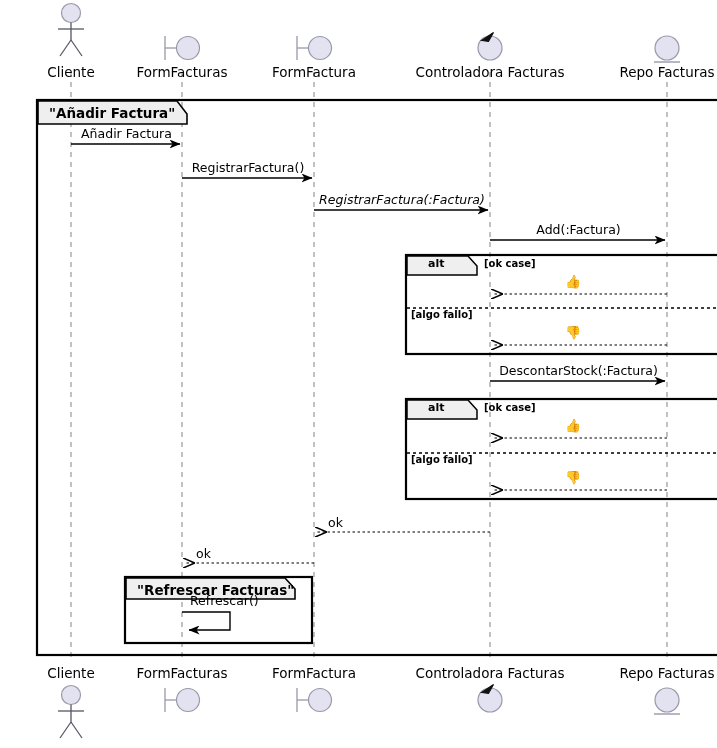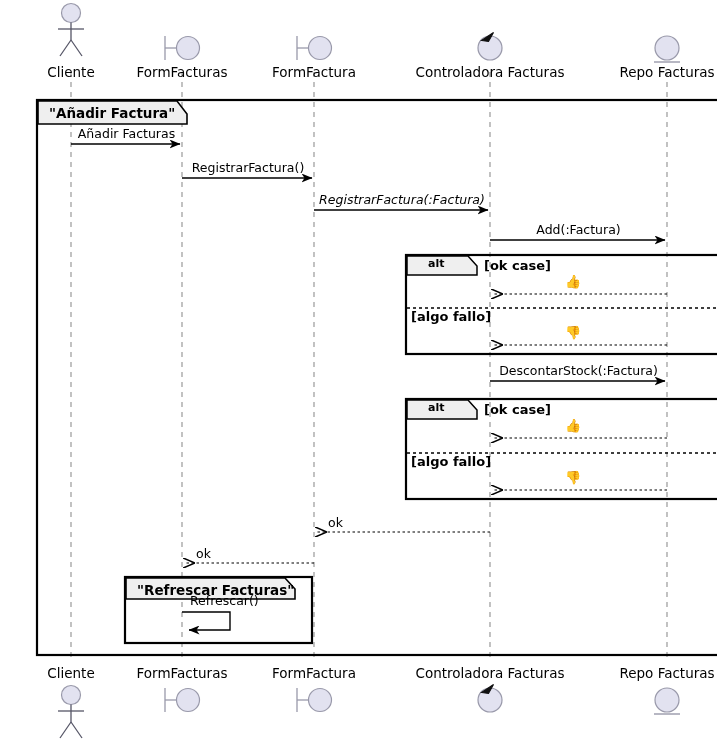--- a/index.html
+++ b/index.html
@@ -6,21 +6,21 @@
   body{width:717px;height:748px;position:relative;overflow:hidden;
        font-family:"DejaVu Sans","Liberation Sans",sans-serif;
        -webkit-font-smoothing:antialiased;}
   #stage{position:absolute;left:0;top:0;width:667px;height:748px;margin-left:27px;}
   .lbl{position:absolute;white-space:nowrap;color:#000;}
   .part-name{font-size:13.5px;text-align:center;transform:translateX(-50%);}
   .msg-lbl{font-size:12.5px;transform:translateX(-50%);}
   .msg-lbl.lft{transform:none;}
   .frame-title{font-size:13.5px;font-weight:bold;}
   .alt-kw{font-size:11px;font-weight:bold;}
-  .guard{font-size:13px;font-weight:bold;}
+  .guard{font-size:10px;font-weight:bold;}
   .emoji{font-size:13px;transform:translateX(-50%);}
   svg{position:absolute;left:0;top:0;}
 </style>
 </head>
 <body>
 
 <div id="stage">
 
   <svg id="gfx" width="717" height="748">
     <defs>
@@ -114,21 +114,21 @@
       <div class="lbl part-name" style="left: 287px; top: 665px;">FormFactura</div>
       <div class="lbl part-name" style="left: 463px; top: 665px;">Controladora Facturas</div>
       <div class="lbl part-name" style="left: 640px; top: 665px;">Repo Facturas</div>
       <div class="lbl frame-title" style="left: 22px; top: 105px;">"Añadir Factura"</div>
       <div class="lbl alt-kw" style="left: 401px; top: 257px;">alt</div>
       <div class="lbl guard" style="left: 457px; top: 258px;">[ok case]</div>
       <div class="lbl guard" style="left: 384px; top: 309px;">[algo fallo]</div>
       <div class="lbl alt-kw" style="left: 401px; top: 401px;">alt</div>
       <div class="lbl guard" style="left: 457px; top: 402px;">[ok case]</div>
       <div class="lbl guard" style="left: 384px; top: 454px;">[algo fallo]</div>
-      <div class="lbl msg-lbl" style="left: 99.5px; top: 126px;">Añadir Facturas</div>
+      <div class="lbl msg-lbl" style="left: 99.5px; top: 126px;">Añadir Factura</div>
       <div class="lbl msg-lbl" style="left: 221px; top: 160px; text-align: center;">RegistrarFactura()</div>
       <div class="lbl msg-lbl" style="left: 375px; top: 192px; font-style: italic;">RegistrarFactura(:Factura)</div>
       <div class="lbl msg-lbl" style="left: 551.5px; top: 222px;">Add(:Factura)</div>
       <div class="lbl emoji" style="left: 546.5px; top: 274px;">👍</div>
       <div class="lbl emoji" style="left: 546.5px; top: 325px;">👎</div>
       <div class="lbl msg-lbl" style="left: 551.5px; top: 363px;">DescontarStock(:Factura)</div>
       <div class="lbl emoji" style="left: 546.5px; top: 418px;">👍</div>
       <div class="lbl emoji" style="left: 546.5px; top: 470px;">👎</div>
       <div class="lbl msg-lbl lft" style="left: 301px; top: 515px;">ok</div>
       <div class="lbl msg-lbl lft" style="left: 169px; top: 546px;">ok</div>

